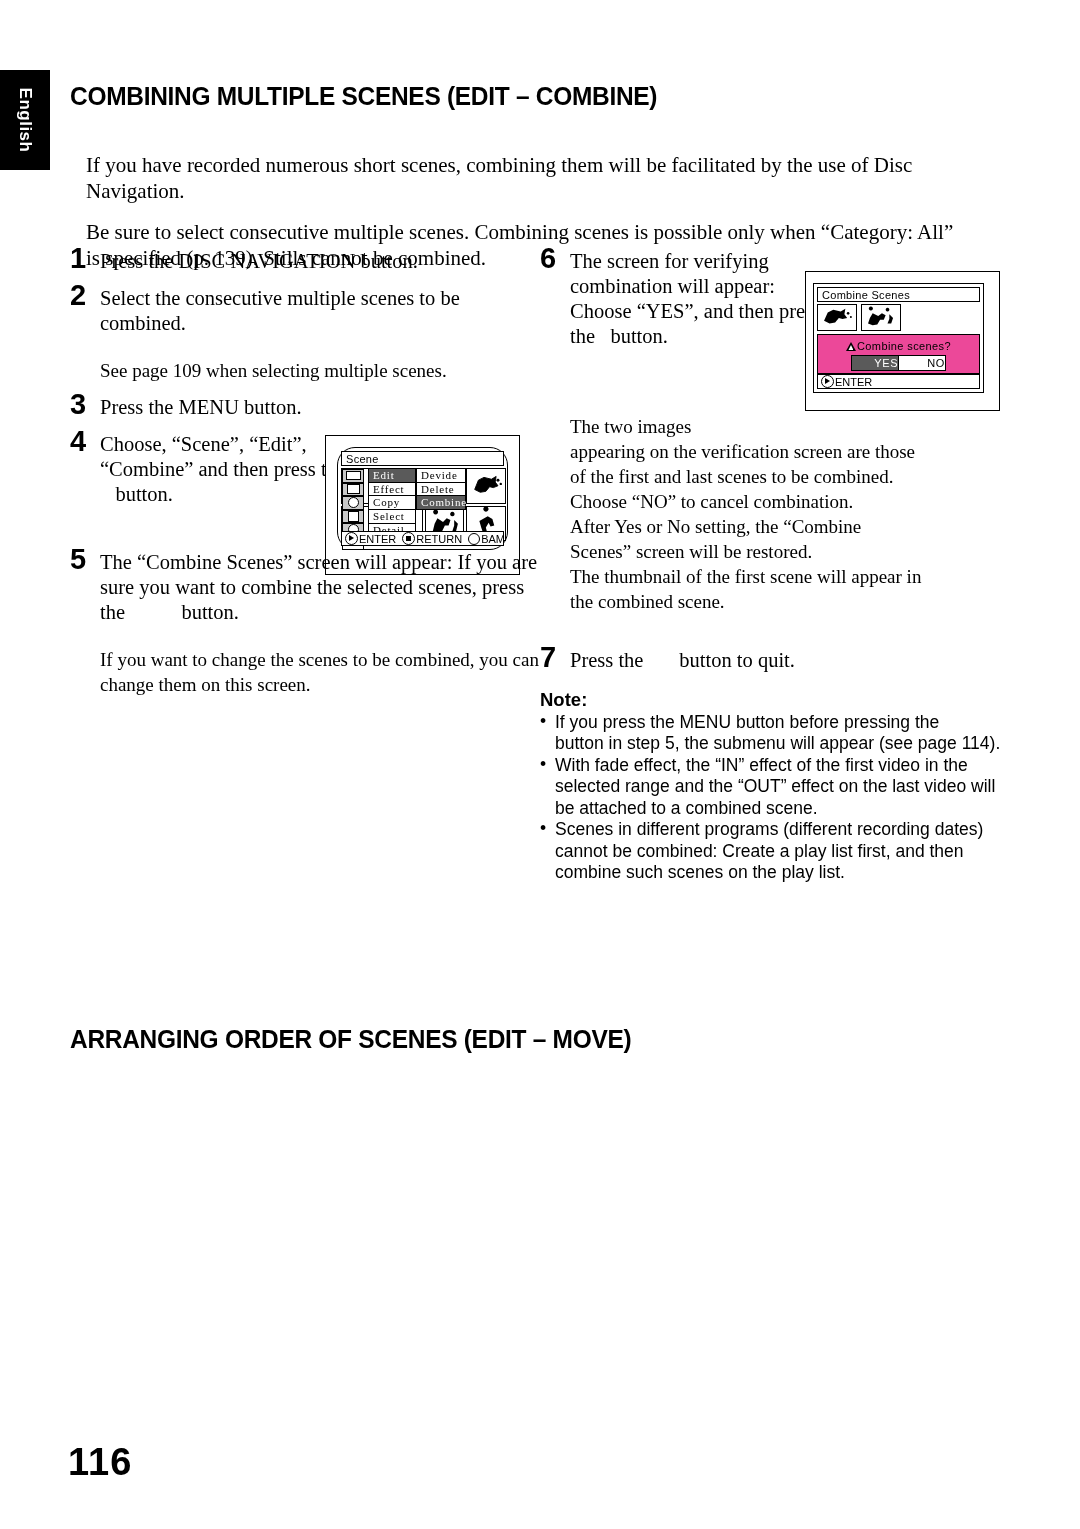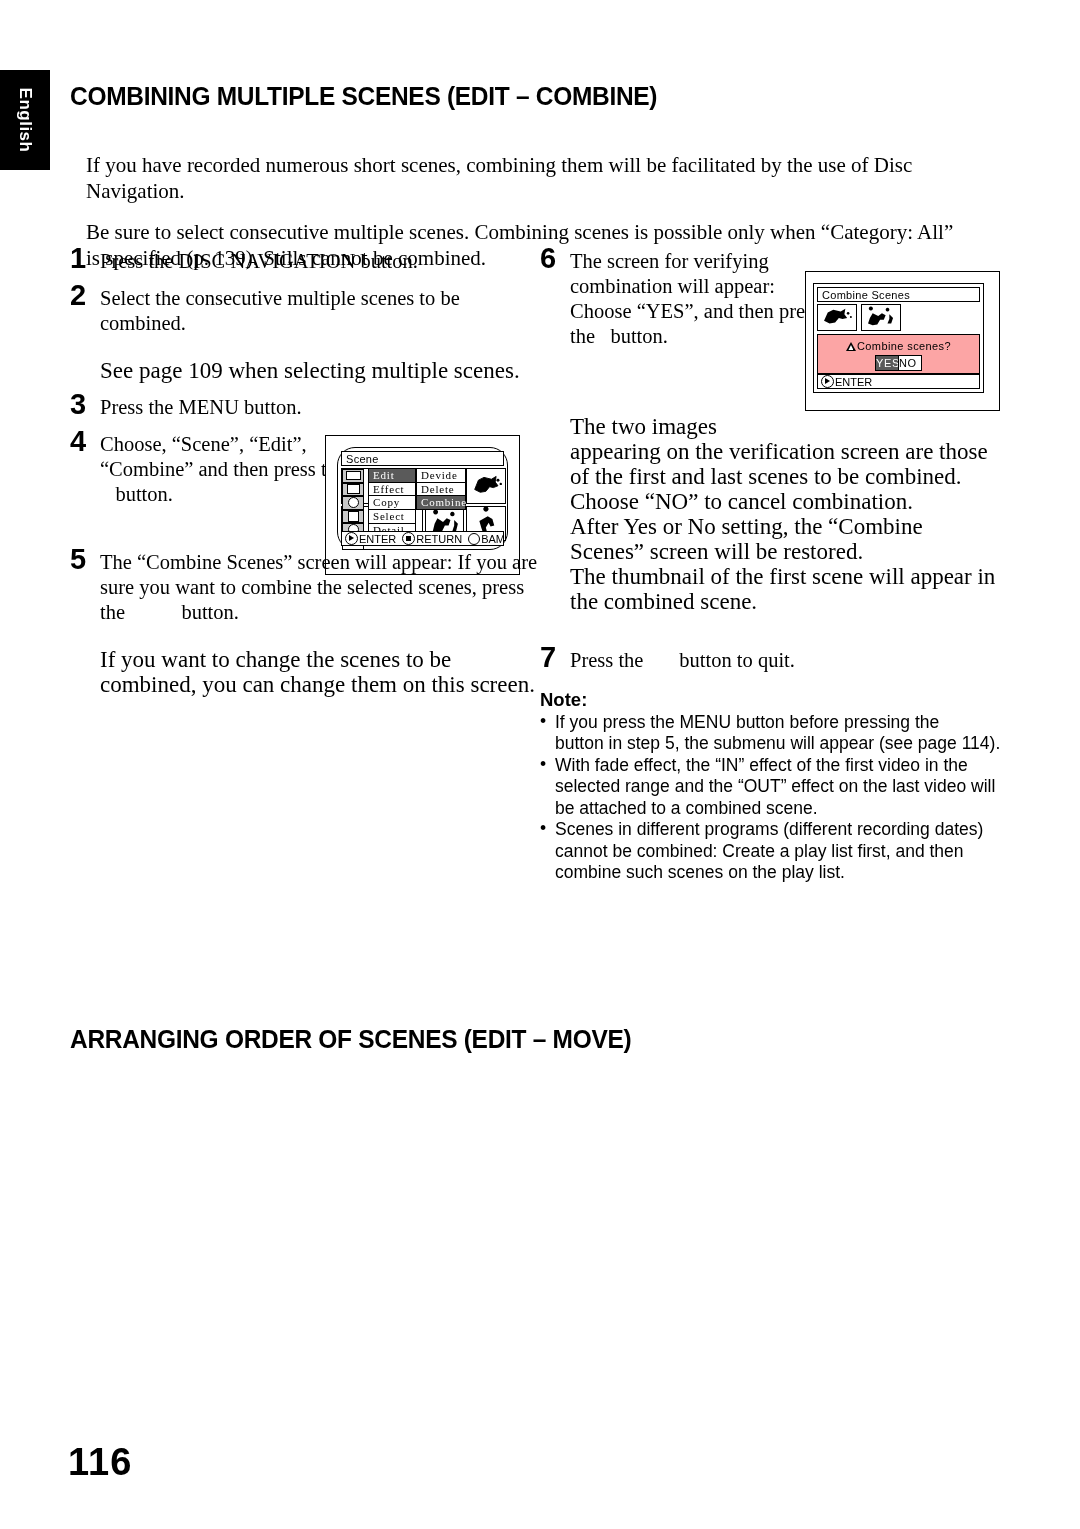--- a/index.html
+++ b/index.html
@@ -98,21 +98,21 @@
     left: 0;
     top: -5px;
     font-family: "Liberation Sans", sans-serif;
     font-weight: bold;
     font-size: 29px;
     line-height: 29px;
   }
   .step-body { display: block; }
   .sub {
     padding-left: 30px;
-    font-size: 23px;
+    font-size: 19px;
     line-height: 25px;
   }
   .gap-s { height: 12px; }
   .gap-m { height: 22px; }
   .gap-l { height: 34px; }
 
   
   .note {
     font-family: "Liberation Sans", sans-serif;
     font-size: 17.5px;
@@ -317,21 +317,21 @@
     gap: 4px;
   }
   .cs-thumbs .thumb { width: 40px; height: 27px; }
   .dialog-box {
     position: absolute;
     left: 3px; top: 50px;
     right: 3px;
     height: 40px;
     box-sizing: border-box;
     border: 1.2px solid #000;
-    background: #fca5a5;
+    background: #ec4899;
   }
   .dialog-msg {
     text-align: center;
     font-size: 11px;
     line-height: 14px;
     margin-top: 4px;
     letter-spacing: 0.4px;
   }
   .warn-tri {
     display: inline-block;
@@ -352,22 +352,22 @@
     clip-path: polygon(50% 0, 100% 100%, 0 100%);
   }
   .yn-row {
     display: flex;
     justify-content: center;
     margin-top: 2px;
   }
   .yn {
     box-sizing: border-box;
     border: 1.2px solid #000;
-    width: 24px;
-    text-align: left;
+    width: 48px;
+    text-align: right;
     font-size: 11px;
     line-height: 14px;
     background: #fff;
     letter-spacing: 0.6px;
   }
   .yn.sel { background: #5a5a5a; color: #fff; }
   .yn + .yn { margin-left: -1.2px; }
 
   .lcd-outerbox {
     box-sizing: border-box;

